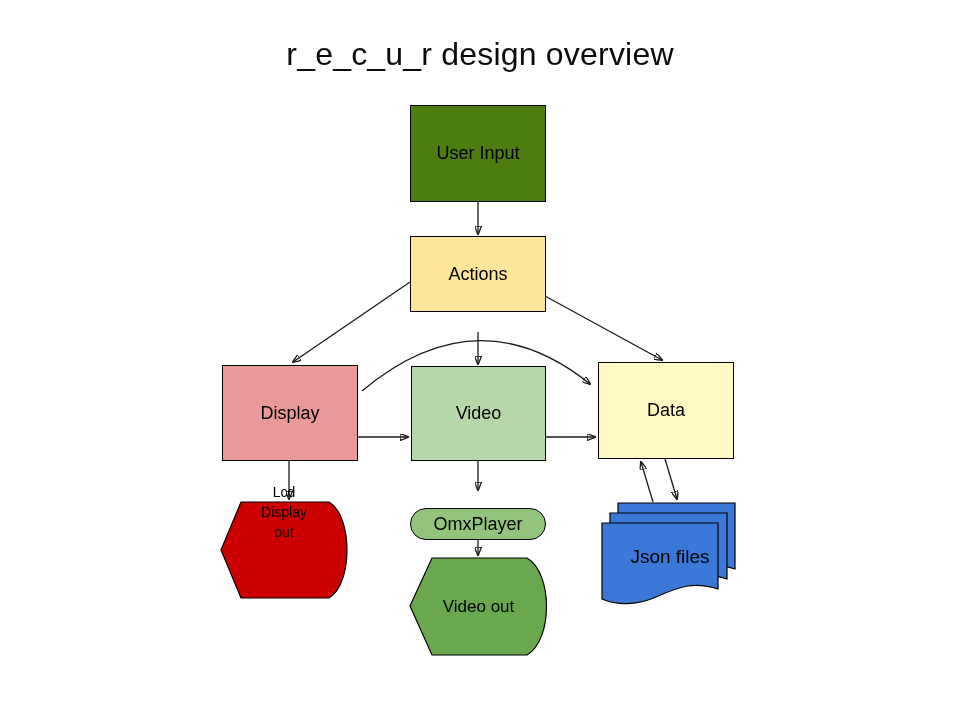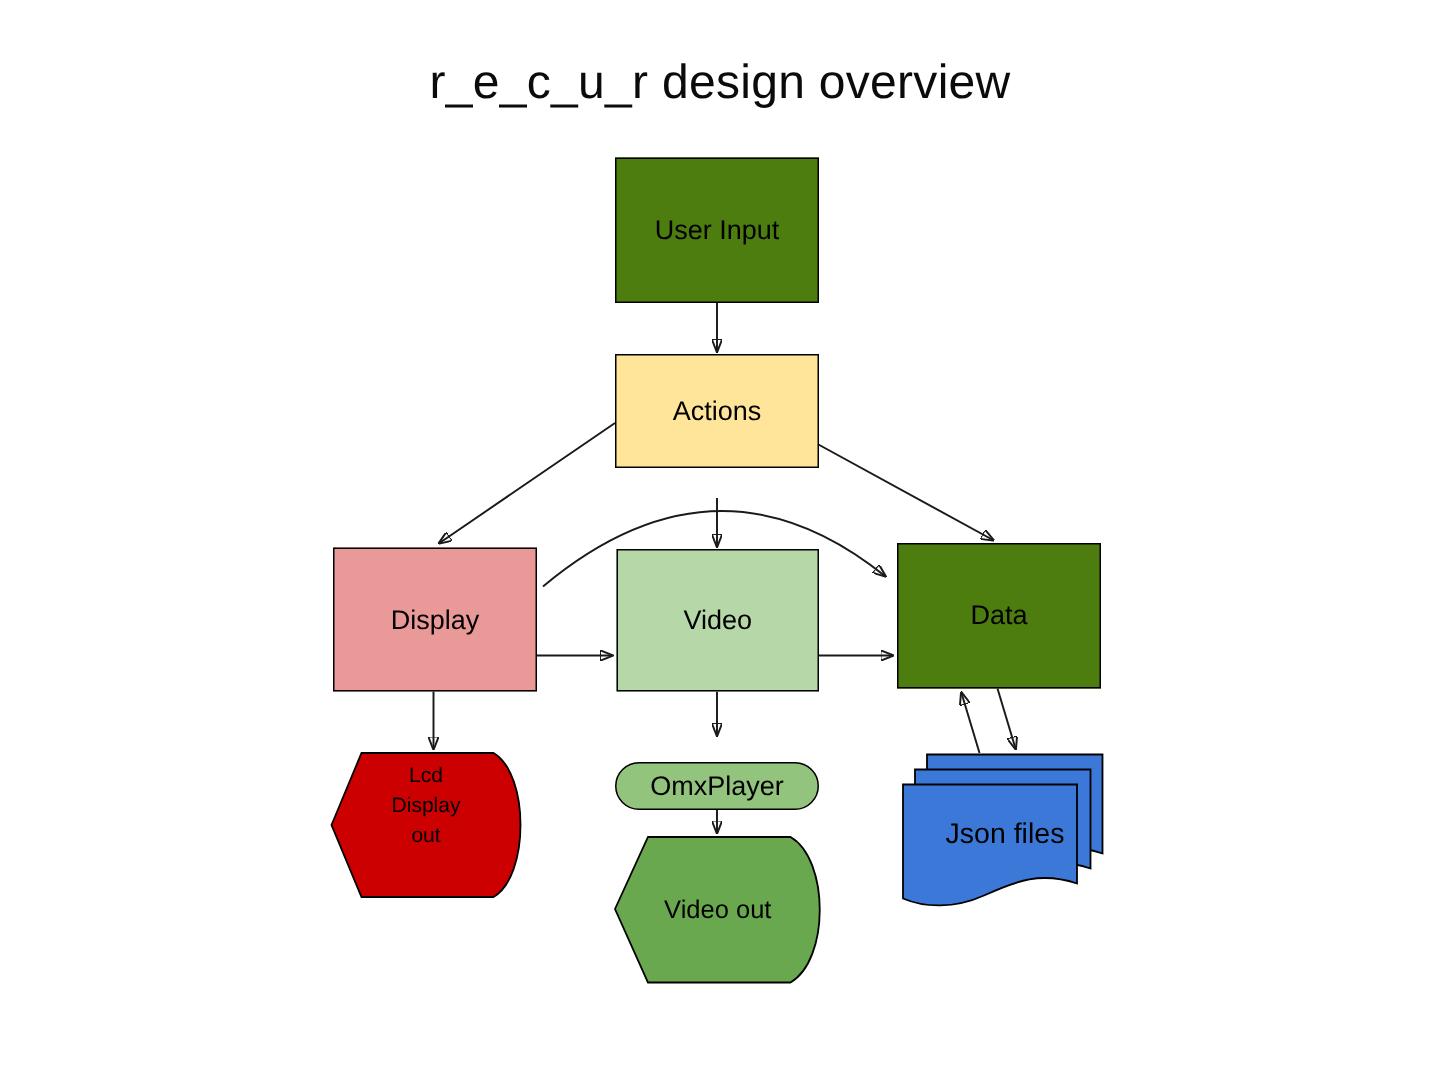--- a/index.html
+++ b/index.html
@@ -87,39 +87,39 @@
   </div>
 
   <div class="node" style="left: 222px; top: 365px; width: 136px; height: 96px; background-color: rgb(234, 153, 153);">
     <span>Display</span>
   </div>
 
   <div class="node" style="left: 411px; top: 366px; width: 135px; height: 95px; background-color: rgb(182, 215, 168);">
     <span>Video</span>
   </div>
 
-  <div class="node" style="left: 598px; top: 362px; width: 136px; height: 97px; background-color: #4d7c0f;">
+  <div class="node" style="left: 598px; top: 362px; width: 136px; height: 97px; background-color: #fef9c3;">
     <span>Data</span>
   </div>
 
   <div class="node pill" style="left: 410px; top: 493px; width: 136px; height: 32px; background-color: rgb(147, 196, 125);">
     <span>OmxPlayer</span>
   </div>
 
   <svg class="shape-svg" style="left:410px;top:558px;" width="140" height="98" viewBox="0 0 140 98">
     <path d="M0,48 L22,0 L117,0 C143,15 143,82 117,97 L22,97 Z" fill="#6aa84f"></path>
   </svg>
   <div class="shape-label" style="left:410px;top:558px;width:137px;height:97px;">
     <span>Video out</span>
   </div>
 
   <svg class="shape-svg" style="left:221px;top:502px;" width="128" height="97" viewBox="0 0 128 97">
     <path d="M0,48 L20,0 L108,0 C132,14 132,82 108,96 L20,96 Z" fill="#cc0000"></path>
   </svg>
-  <div class="shape-label lcd-lines" style="left:221px;top:502px;width:126px;height:68px;">
+  <div class="shape-label lcd-lines" style="left:221px;top:478px;width:126px;height:68px;">
     <span>Lcd</span>
     <span>Display</span>
     <span>out</span>
   </div>
 
   <svg class="shape-svg" style="left:598px;top:500px;" width="145" height="115" viewBox="0 0 145 115">
     <path transform="translate(20,3)" d="M0,0 H117 V66 C93,58 77,64 55,74 C35,83 14,82 0,76 Z" fill="#3c78d8"></path>
     <path transform="translate(12,13)" d="M0,0 H117 V66 C93,58 77,64 55,74 C35,83 14,82 0,76 Z" fill="#3c78d8"></path>
     <path transform="translate(4,23)" d="M0,0 H116 V66 C92,58 76,64 54,74 C34,83 14,82 0,76 Z" fill="#3c78d8"></path>
   </svg>

